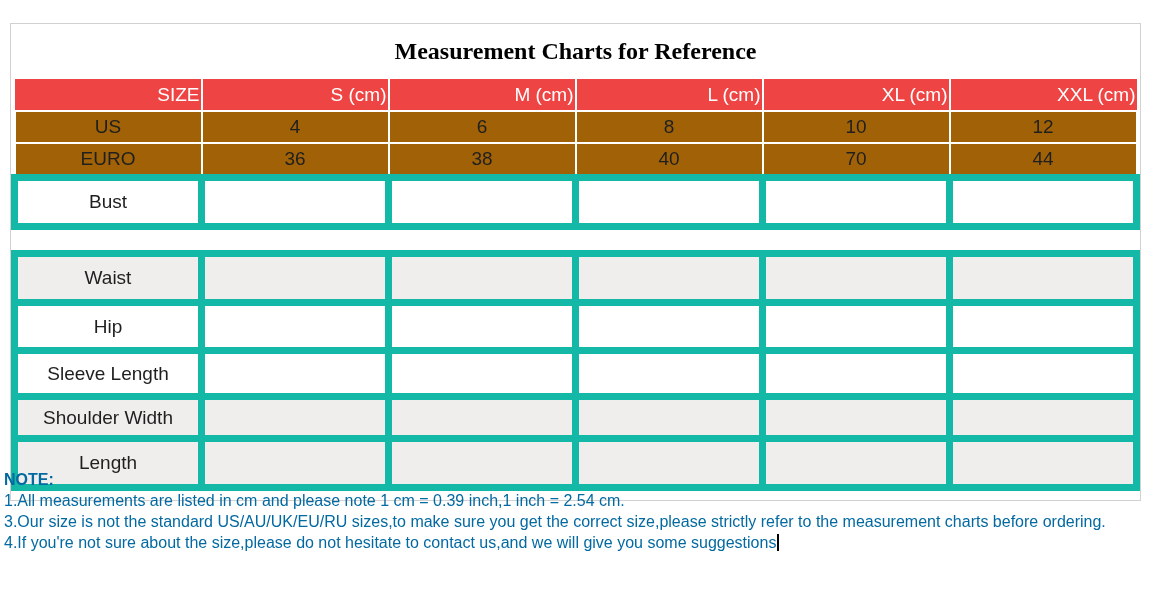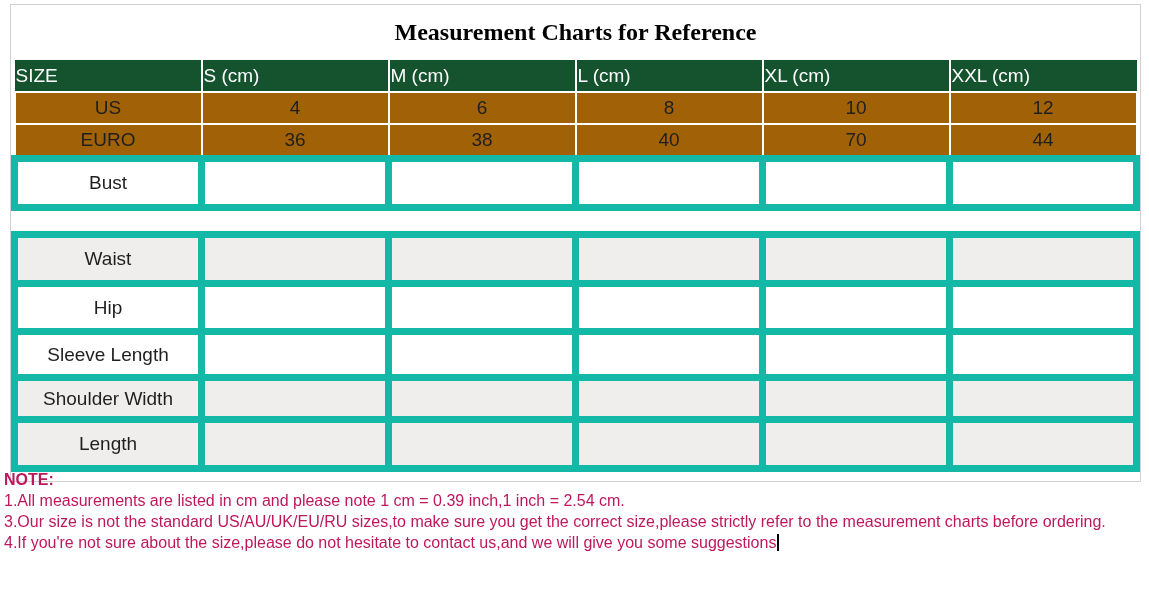--- a/index.html
+++ b/index.html
@@ -13,21 +13,21 @@
     position: relative;
     font-family: "Liberation Sans", sans-serif;
     color: #1f1f1f;
     overflow: hidden;
   }
 
   
   .sheet {
     position: absolute;
     left: 10px;
-    top: 4px;
+    top: 23px;
     width: 1129px;
     border: 1px solid #d3d1cf;
     background: #ffffff;
   }
 
   .title {
     height: 55px;
     display: flex;
     align-items: center;
     justify-content: center;
@@ -38,27 +38,27 @@
   }
 
   table.size-table {
     width: 100%;
     border-collapse: collapse;
     table-layout: fixed;
     font-size: 19px;
   }
 
   thead th {
-    background: #14532d;
+    background: #ef4444;
     color: #ffffff;
     font-weight: 400;
     height: 29px;
     border-left: 2px solid #ffffff;
     border-bottom: 2px solid #ffffff;
-    text-align: left;
+    text-align: right;
     font-size: 19px;
   }
   thead th:first-child { border-left: none; }
 
   tbody td {
     text-align: center;
     color: #1f1f1f;
     overflow: hidden;
     white-space: nowrap;
   }
@@ -96,21 +96,21 @@
   }
 
   
   .notes {
     position: absolute;
     left: 4px;
     top: 469px;
     width: 1143px;
     font-size: 16px;
     line-height: 21px;
-    color: #be185d;
+    color: #0369a1;
   }
   .notes-heading { font-weight: 700; }
   .note-line { }
 
   .caret {
     display: inline-block;
     width: 1.5px;
     height: 17px;
     background: #000000;
     vertical-align: -3px;

